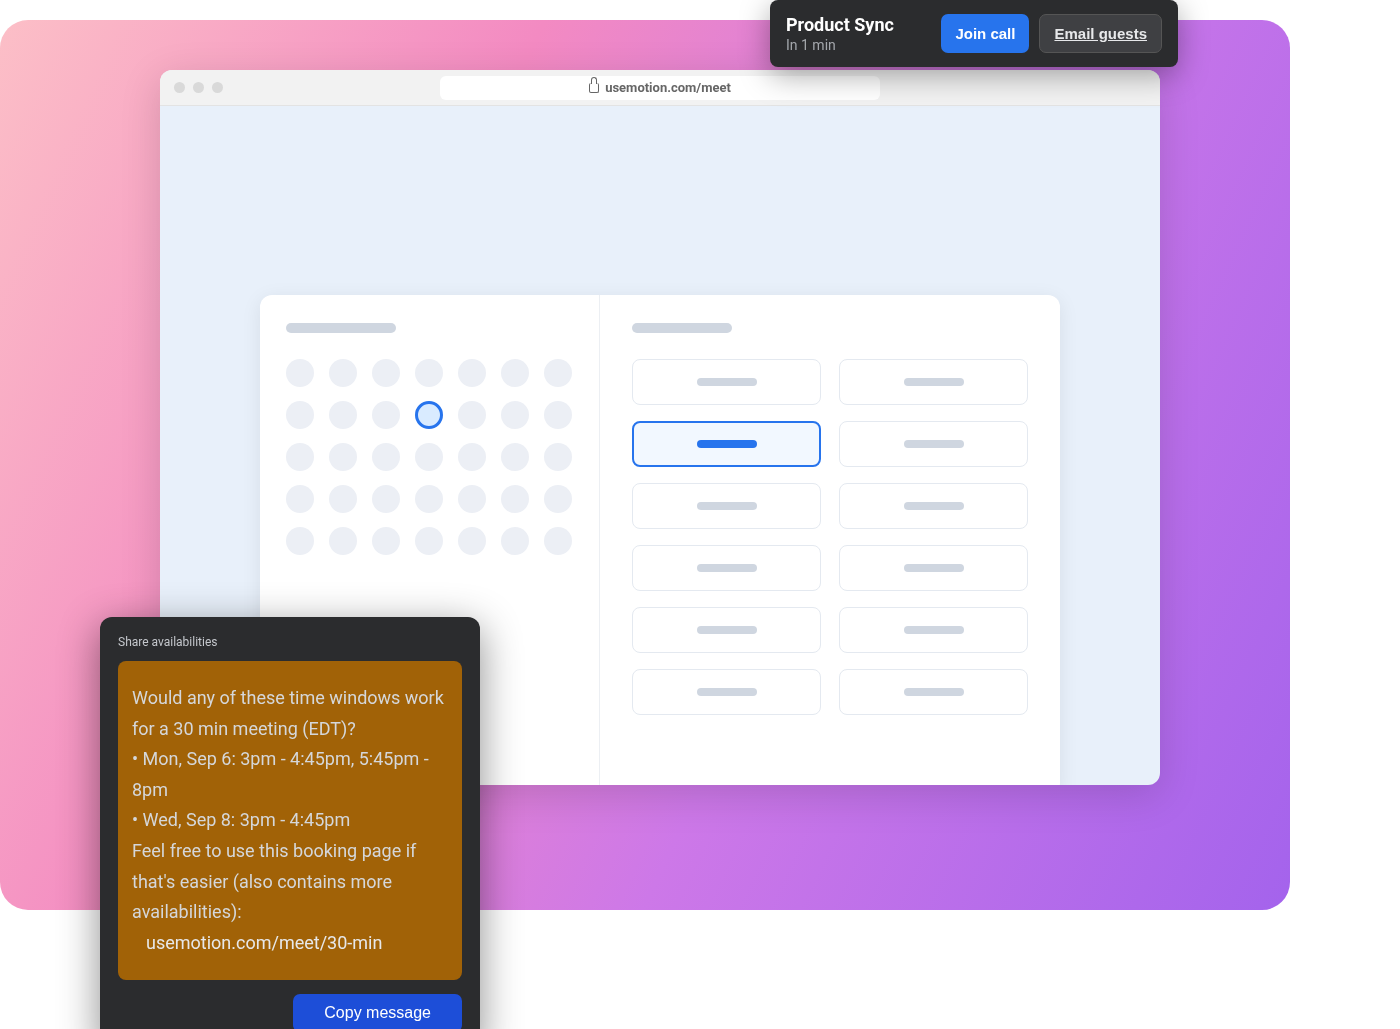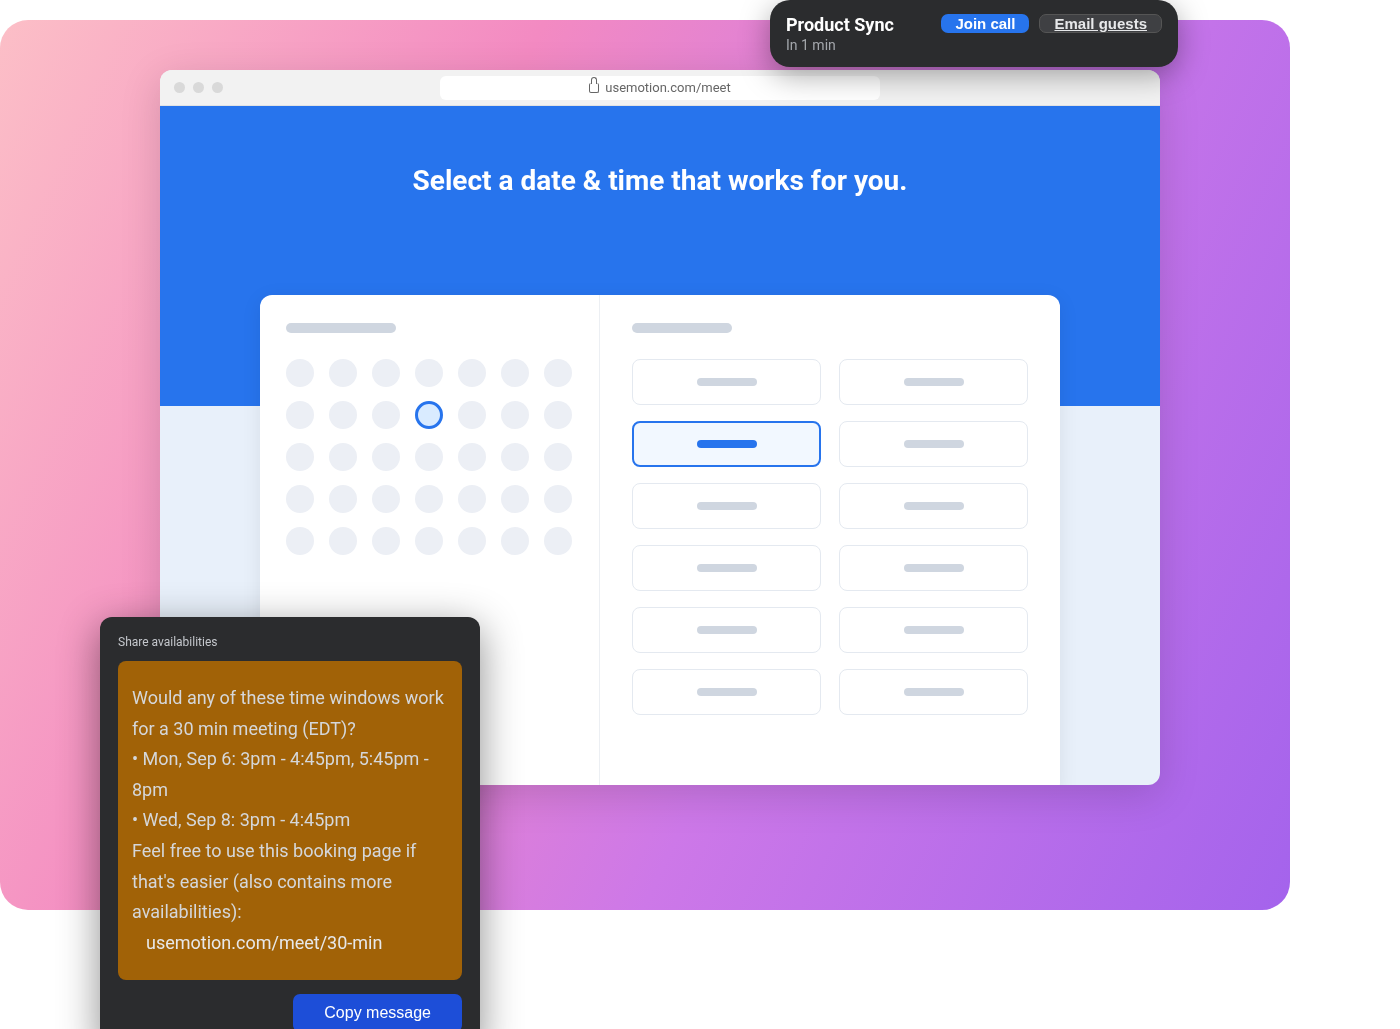--- a/index.html
+++ b/index.html
@@ -28,20 +28,21 @@
     overflow: hidden;
   }
   .browser-bar {
     height: 36px;
     background: #f2f2f2;
     display: flex;
     align-items: center;
     padding: 0 14px;
     border-bottom: 1px solid #e3e3e3;
     position: relative;
+    font-weight: bold;
   }
   .traffic { display: flex; gap: 8px; }
   .tdot { width: 11px; height: 11px; border-radius: 50%; background: #d9d9d9; }
   .url-pill {
     position: absolute;
     left: 50%; transform: translateX(-50%);
     background: #fff;
     height: 24px;
     width: 440px;
     border-radius: 6px;
@@ -146,35 +147,35 @@
   .slot.selected .bar {
     background: #2774ed;
   }
 
   
   .notif {
     position: absolute;
     top: 0; left: 770px;
     width: 408px;
     background: #2b2c2e;
-    border-radius: 20px;
+    border-radius: 8px;
     padding: 14px 16px;
     display: flex;
-    align-items: flex-start;
+    align-items: flex-end;
     justify-content: space-between;
     box-shadow: 0 8px 30px rgba(0,0,0,.35);
   }
   .notif-text { color: #fff; }
   .notif-title { font-size: 18px; font-weight: 700; }
   .notif-sub { font-size: 14px; color: #a4a7ac; margin-top: 2px; }
   .notif-actions { display: flex; gap: 10px; }
   .btn {
     border: none;
     border-radius: 7px;
-    padding: 0 14px;
+    padding: 10px 14px;
     font-size: 15px;
     font-weight: 600;
     cursor: pointer;
   }
   .btn-primary { background: #2774ed; color: #fff; }
   .btn-secondary { background: #3f4043; color: #e7e8ea; border: 1px solid #555; text-decoration: underline; }
 
   
   .share {
     position: absolute;
@@ -222,23 +223,20 @@
       <div class="tdot"></div>
       <div class="tdot"></div>
       <div class="tdot"></div>
     </div>
     <div class="url-pill">
       <span class="lock"></span>
       <span>usemotion.com/meet</span>
     </div>
   </div>
 
-  <div class="hero">
-    <h1>Select a date &amp; time that works for you.</h1>
-  </div>
 
   <div class="booking-card">
     <div class="cal-side">
       <div class="placeholder-label" style="width:110px"></div>
       <div class="cal-grid" id="cal-grid">
           <div class="cal-dot"></div>
           <div class="cal-dot"></div>
           <div class="cal-dot"></div>
           <div class="cal-dot"></div>
           <div class="cal-dot"></div>

